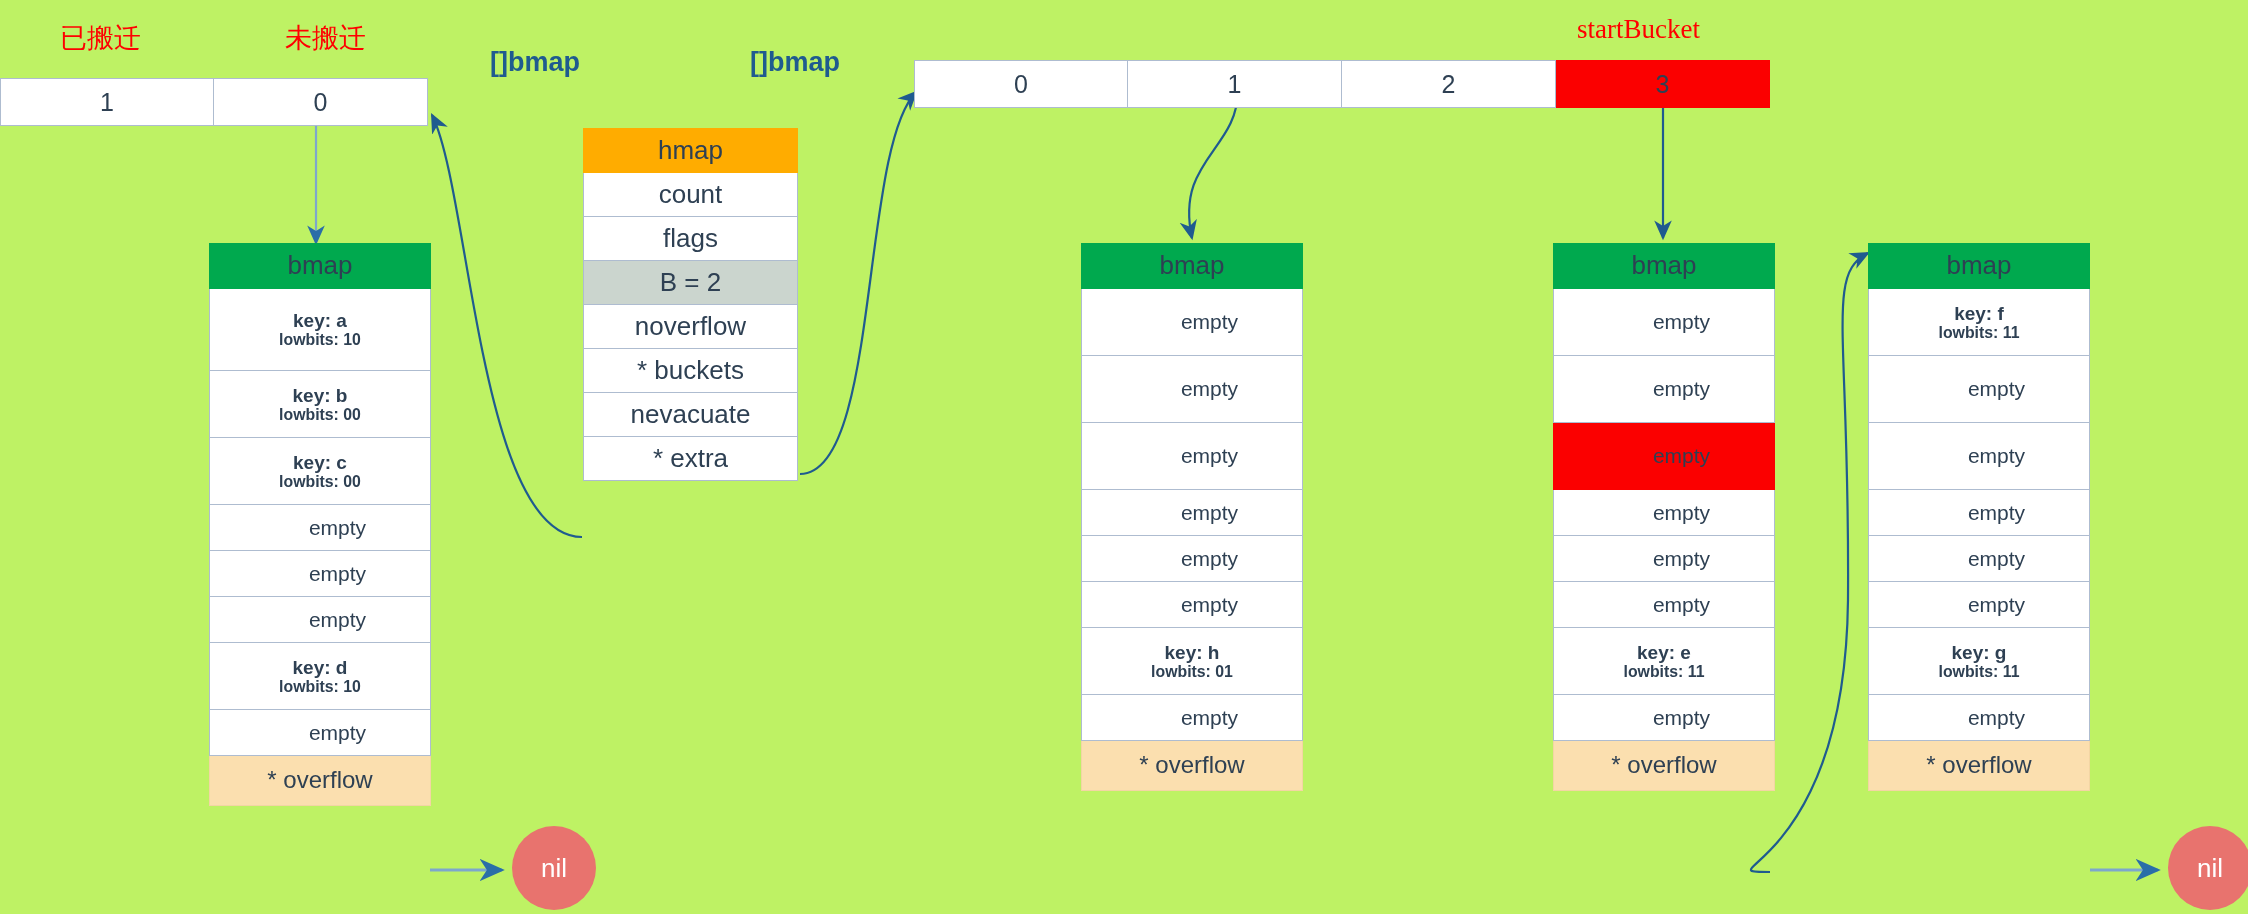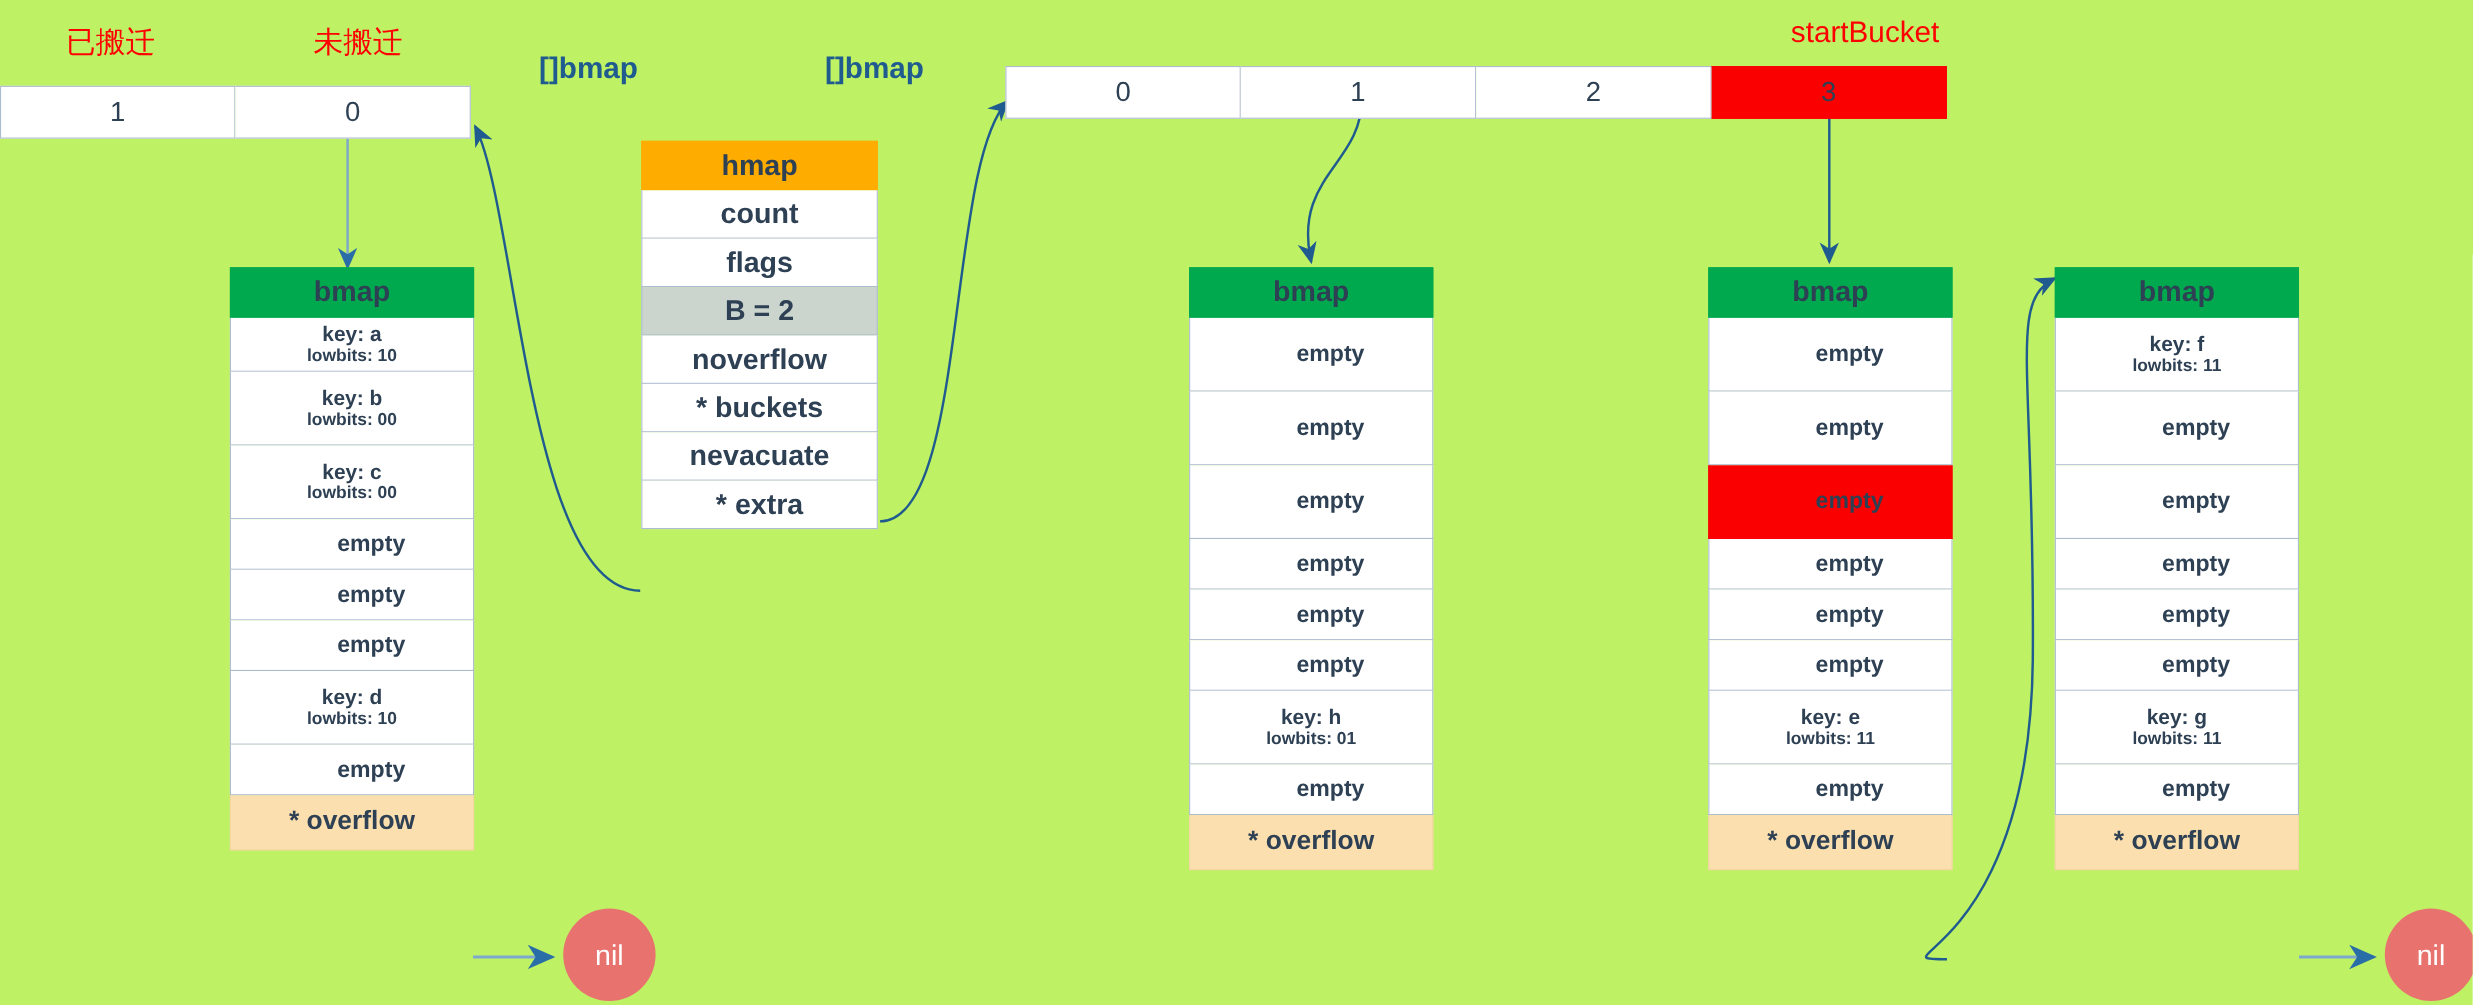--- a/index.html
+++ b/index.html
@@ -27,21 +27,20 @@
   .row {
     box-sizing: border-box;
     border: 1px solid #aebcd0;
     background: #ffffff;
     display: flex;
     align-items: center;
     justify-content: center;
     text-align: center;
     line-height: 1.12;
     color: #2e4053;
-    font-weight: bold;
   }
   .row + .row { border-top: none; }
 
   .hdr-green  { background: #00a94e; border-color: #00a94e; }
   .hdr-orange { background: #ffac00; border-color: #ffac00; }
   .hdr-gray   { background: #cbd5ce; }
   .hdr-red    { background: #fb0000; border-color: #fb0000; }
   .hdr-peach  { background: #fbdfaf; border-color: #f3d5a4; }
 
   
@@ -136,21 +135,21 @@
   <div class="label-red" style="left:285px; top:20px;">未搬迁</div>
 
   <div class="harray" style="left:0px; top:78px;">
     <div class="hcell" style="width:214px; height:48px; font-size:25px;">1</div>
     <div class="hcell" style="width:214px; height:48px; font-size:25px;">0</div>
   </div>
 
   <div class="label-blue" style="left:490px; top:47px;">[]bmap</div>
   <div class="label-blue" style="left:750px; top:47px;">[]bmap</div>
 
-  <div class="label-red" style="left:1628px; top:14px;">startBucket</div>
+  <div class="label-red" style="left:1577px; top:14px;font-family:Liberation Serif, serif;">startBucket</div>
 
   <div class="harray" style="left:914px; top:60px;">
     <div class="hcell" style="width:214px; height:48px; font-size:25px;">0</div>
     <div class="hcell" style="width:214px; height:48px; font-size:25px;">1</div>
     <div class="hcell" style="width:214px; height:48px; font-size:25px;">2</div>
     <div class="hcell red" style="width:214px; height:48px; font-size:25px;">3</div>
   </div>
 
   <div class="struct" style="left:583px; top:128px; width:215px;">
     <div class="row hdr-orange bighdr" style="height:45px;">hmap</div>
@@ -158,21 +157,21 @@
     <div class="row structfield" style="height:44px;">flags</div>
     <div class="row structfield hdr-gray" style="height:44px;">B = 2</div>
     <div class="row structfield" style="height:44px;">noverflow</div>
     <div class="row structfield" style="height:44px;">* buckets</div>
     <div class="row structfield" style="height:44px;">nevacuate</div>
     <div class="row structfield" style="height:44px;">* extra</div>
   </div>
 
   <div class="struct" style="left:209px; top:243px; width:222px;">
     <div class="row hdr-green bighdr" style="height:46px;">bmap</div>
-    <div class="row kv" style="height:49px;">
+    <div class="row kv" style="height:82px;">
       <div><span>key: a</span><small>lowbits: 10</small></div>
     </div>
     <div class="row kv" style="height:67px;">
       <div><span>key: b</span><small>lowbits: 00</small></div>
     </div>
     <div class="row kv" style="height:67px;">
       <div><span>key: c</span><small>lowbits: 00</small></div>
     </div>
     <div class="row plain" style="height:46px;">empty</div>
     <div class="row plain" style="height:46px;">empty</div>

